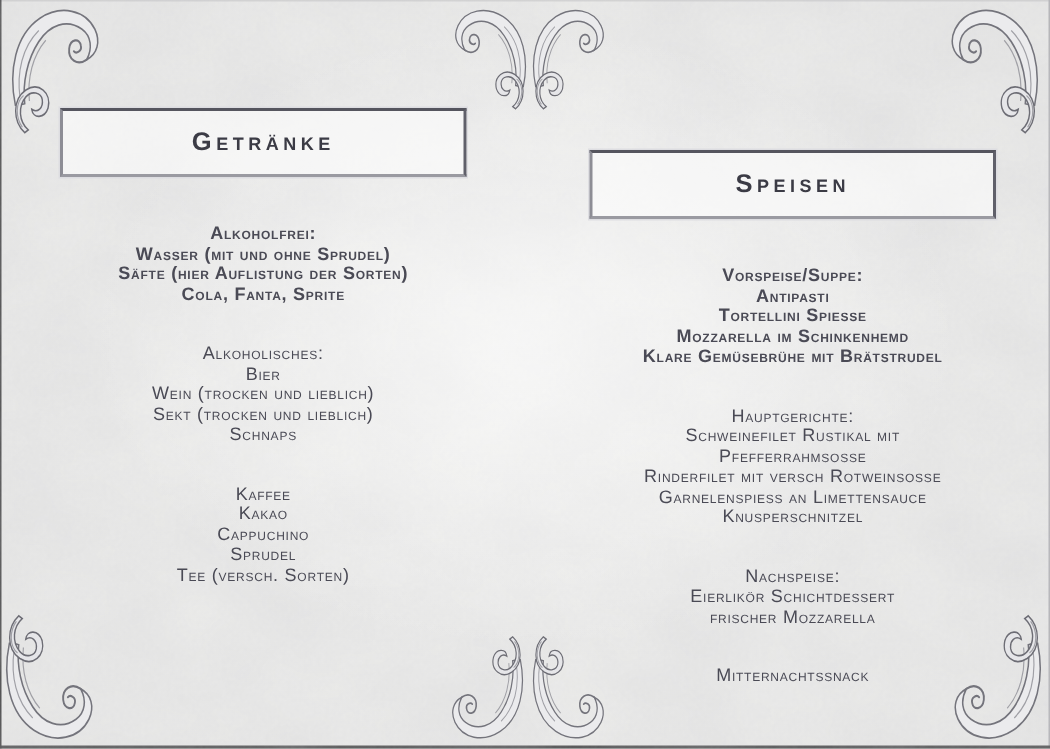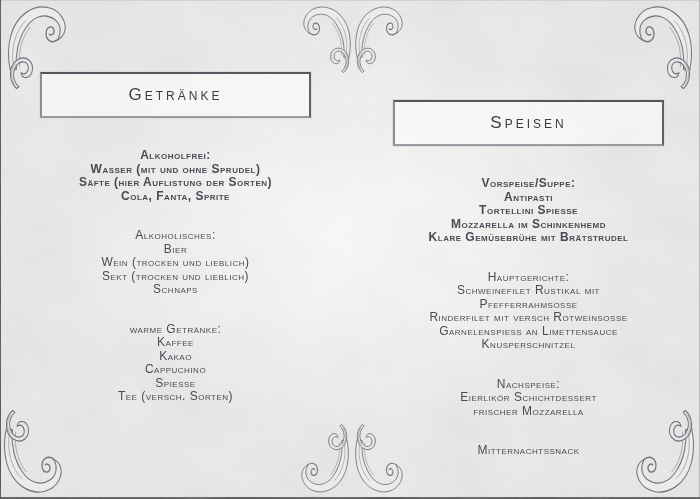--- a/index.html
+++ b/index.html
@@ -30,20 +30,21 @@
     background:rgba(255,255,255,0.55);
     border:2px solid;
     border-color:#55555e #60606a #9a9aa1 #8d8d95;
     box-shadow:0 0 0 1px rgba(220,220,224,0.9);
   }
   .title-text{
     font-size:17px;
     font-variant:small-caps;
     letter-spacing:3px;
     color:#3b3b45;
+    font-weight:bold;
   }
   .group{margin-top:26px;}
   .group.first{margin-top:31px;font-weight:bold;}
   .line{
     display:block;
     font-size:12px;
     line-height:13.5px;
     letter-spacing:0.5px;
     font-variant:small-caps;
     color:#4a4a55;
@@ -130,25 +131,24 @@
 
     <div class="group">
       <span class="line">Alkoholisches:</span>
       <span class="line">Bier</span>
       <span class="line">Wein (trocken und lieblich)</span>
       <span class="line">Sekt (trocken und lieblich)</span>
       <span class="line">Schnaps</span>
     </div>
 
     <div class="group">
-      <span class="line">warme Getränke:</span>
       <span class="line">Kaffee</span>
       <span class="line">Kakao</span>
       <span class="line">Cappuchino</span>
-      <span class="line">Spiesse</span>
+      <span class="line">Sprudel</span>
       <span class="line">Tee (versch. Sorten)</span>
     </div>
   </div>
 
   <div class="menu-col col-right">
     <div class="title-box">
       <span class="title-text">Speisen</span>
     </div>
 
     <div class="group first">

